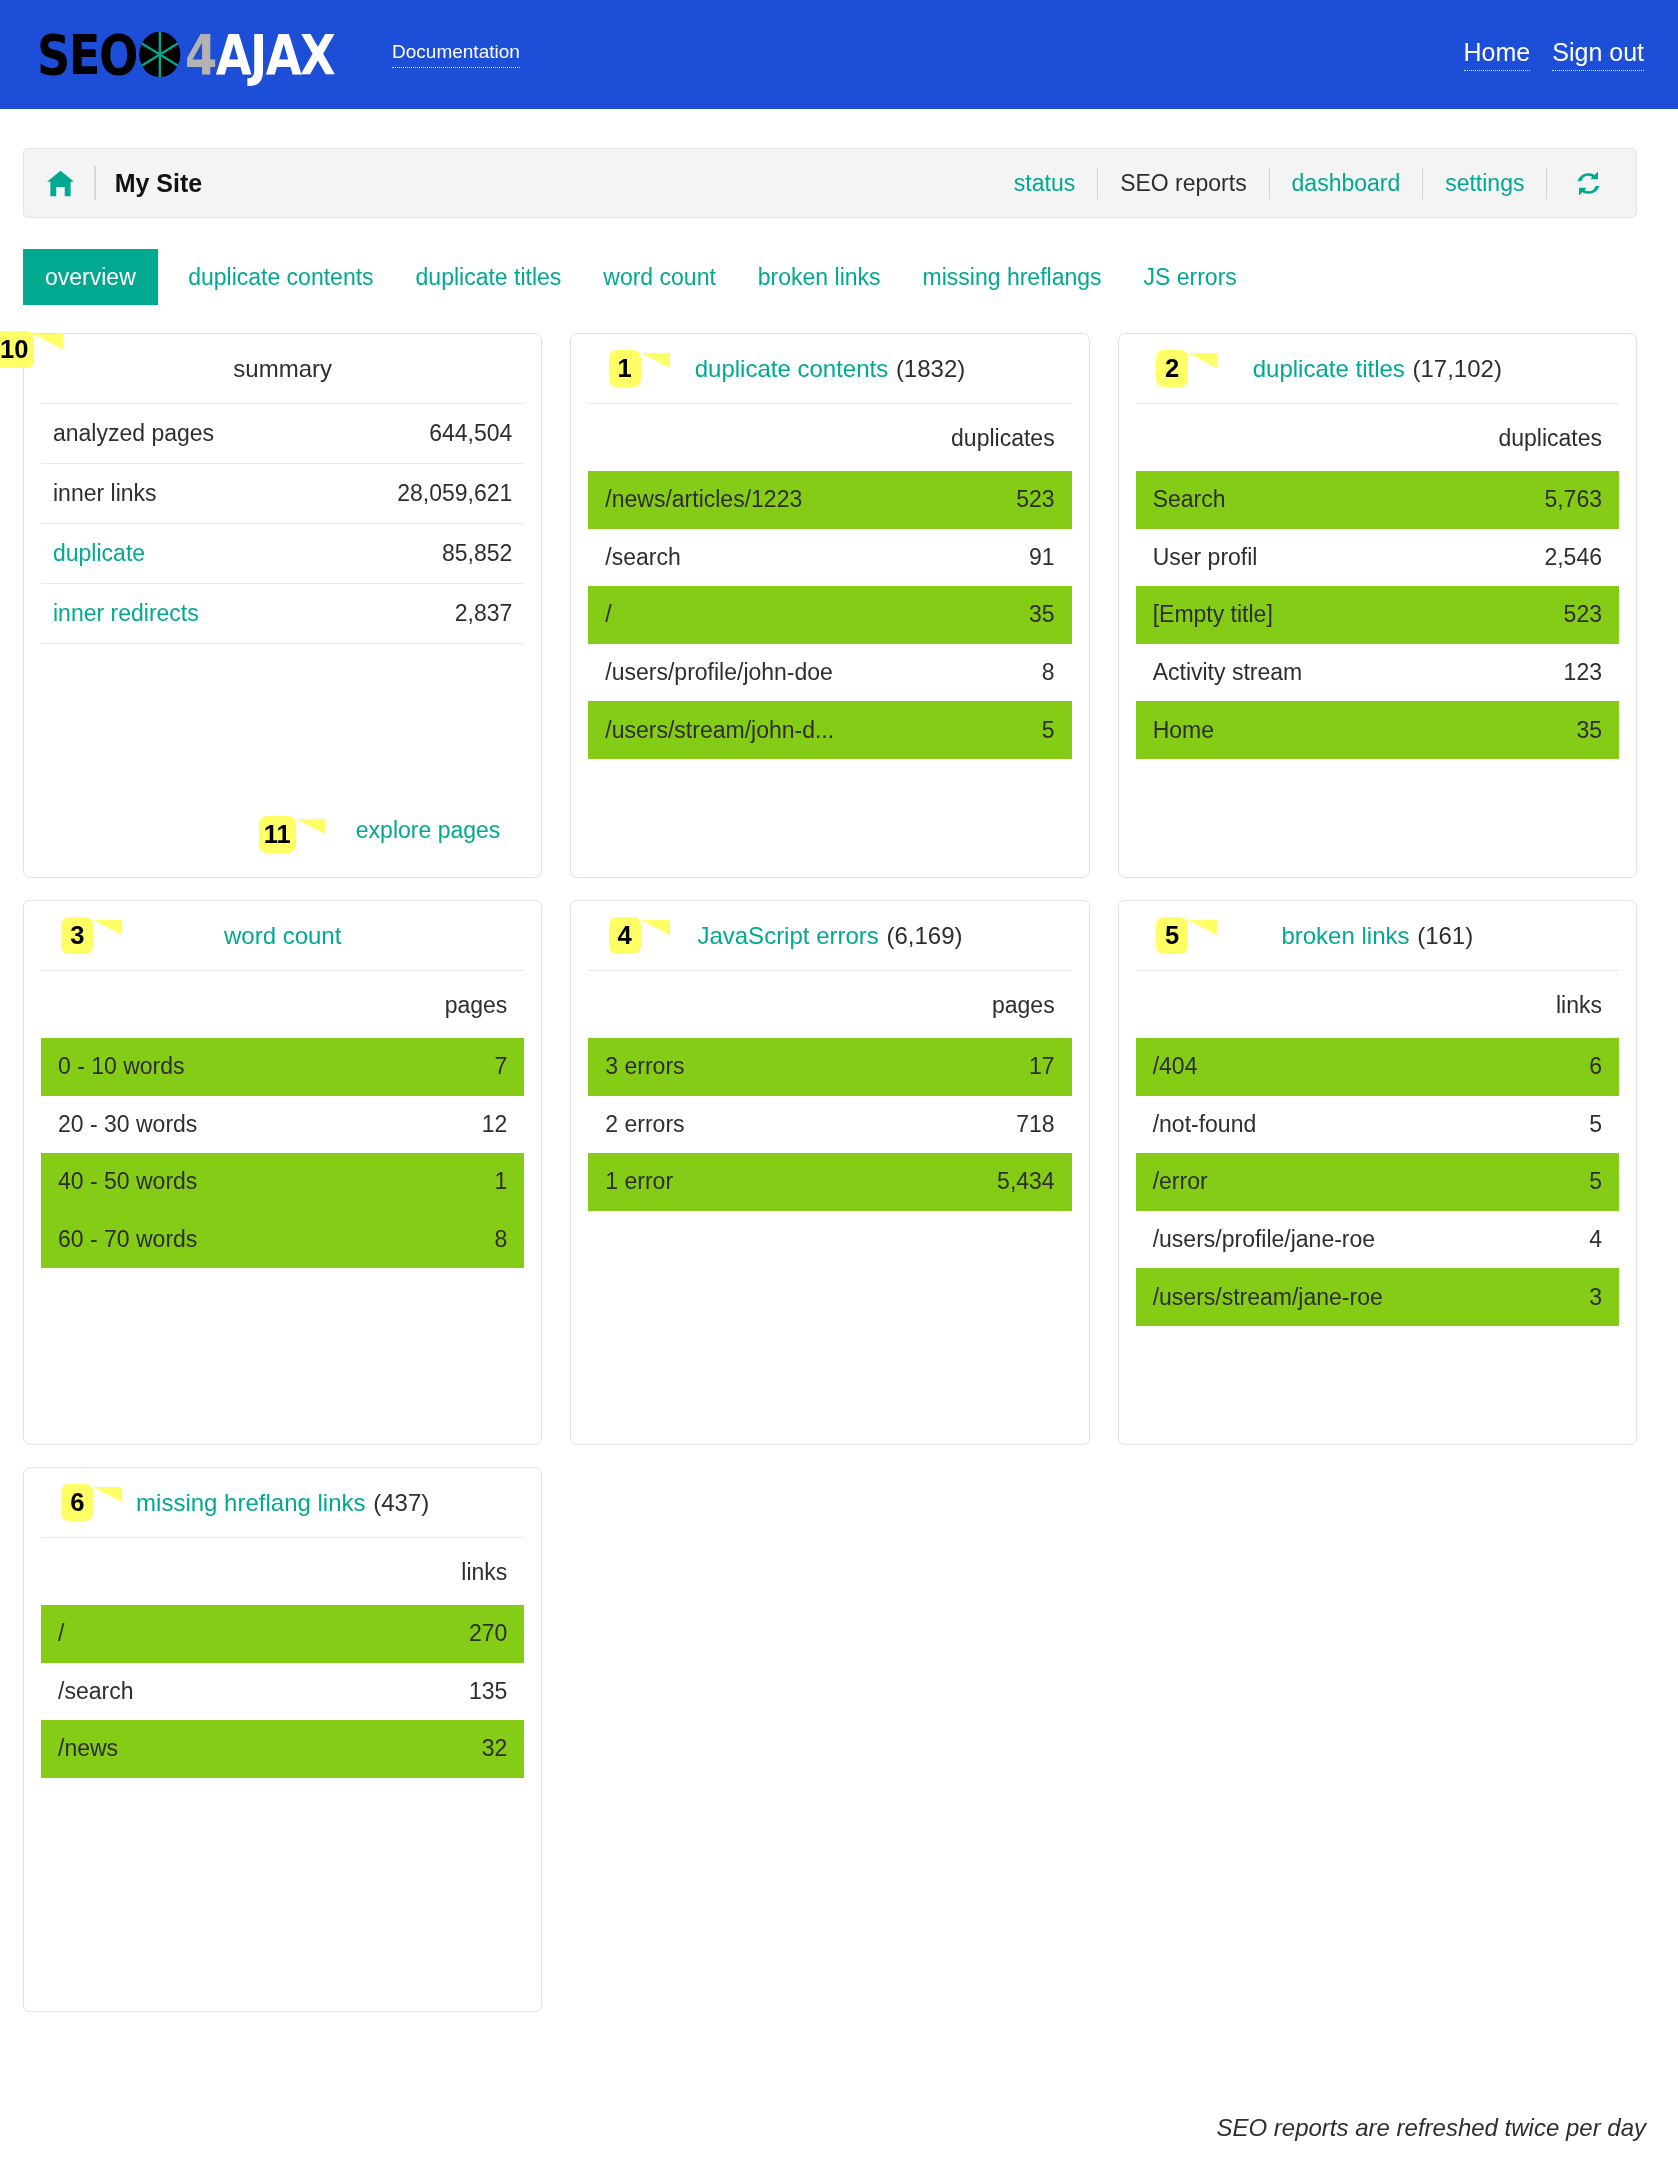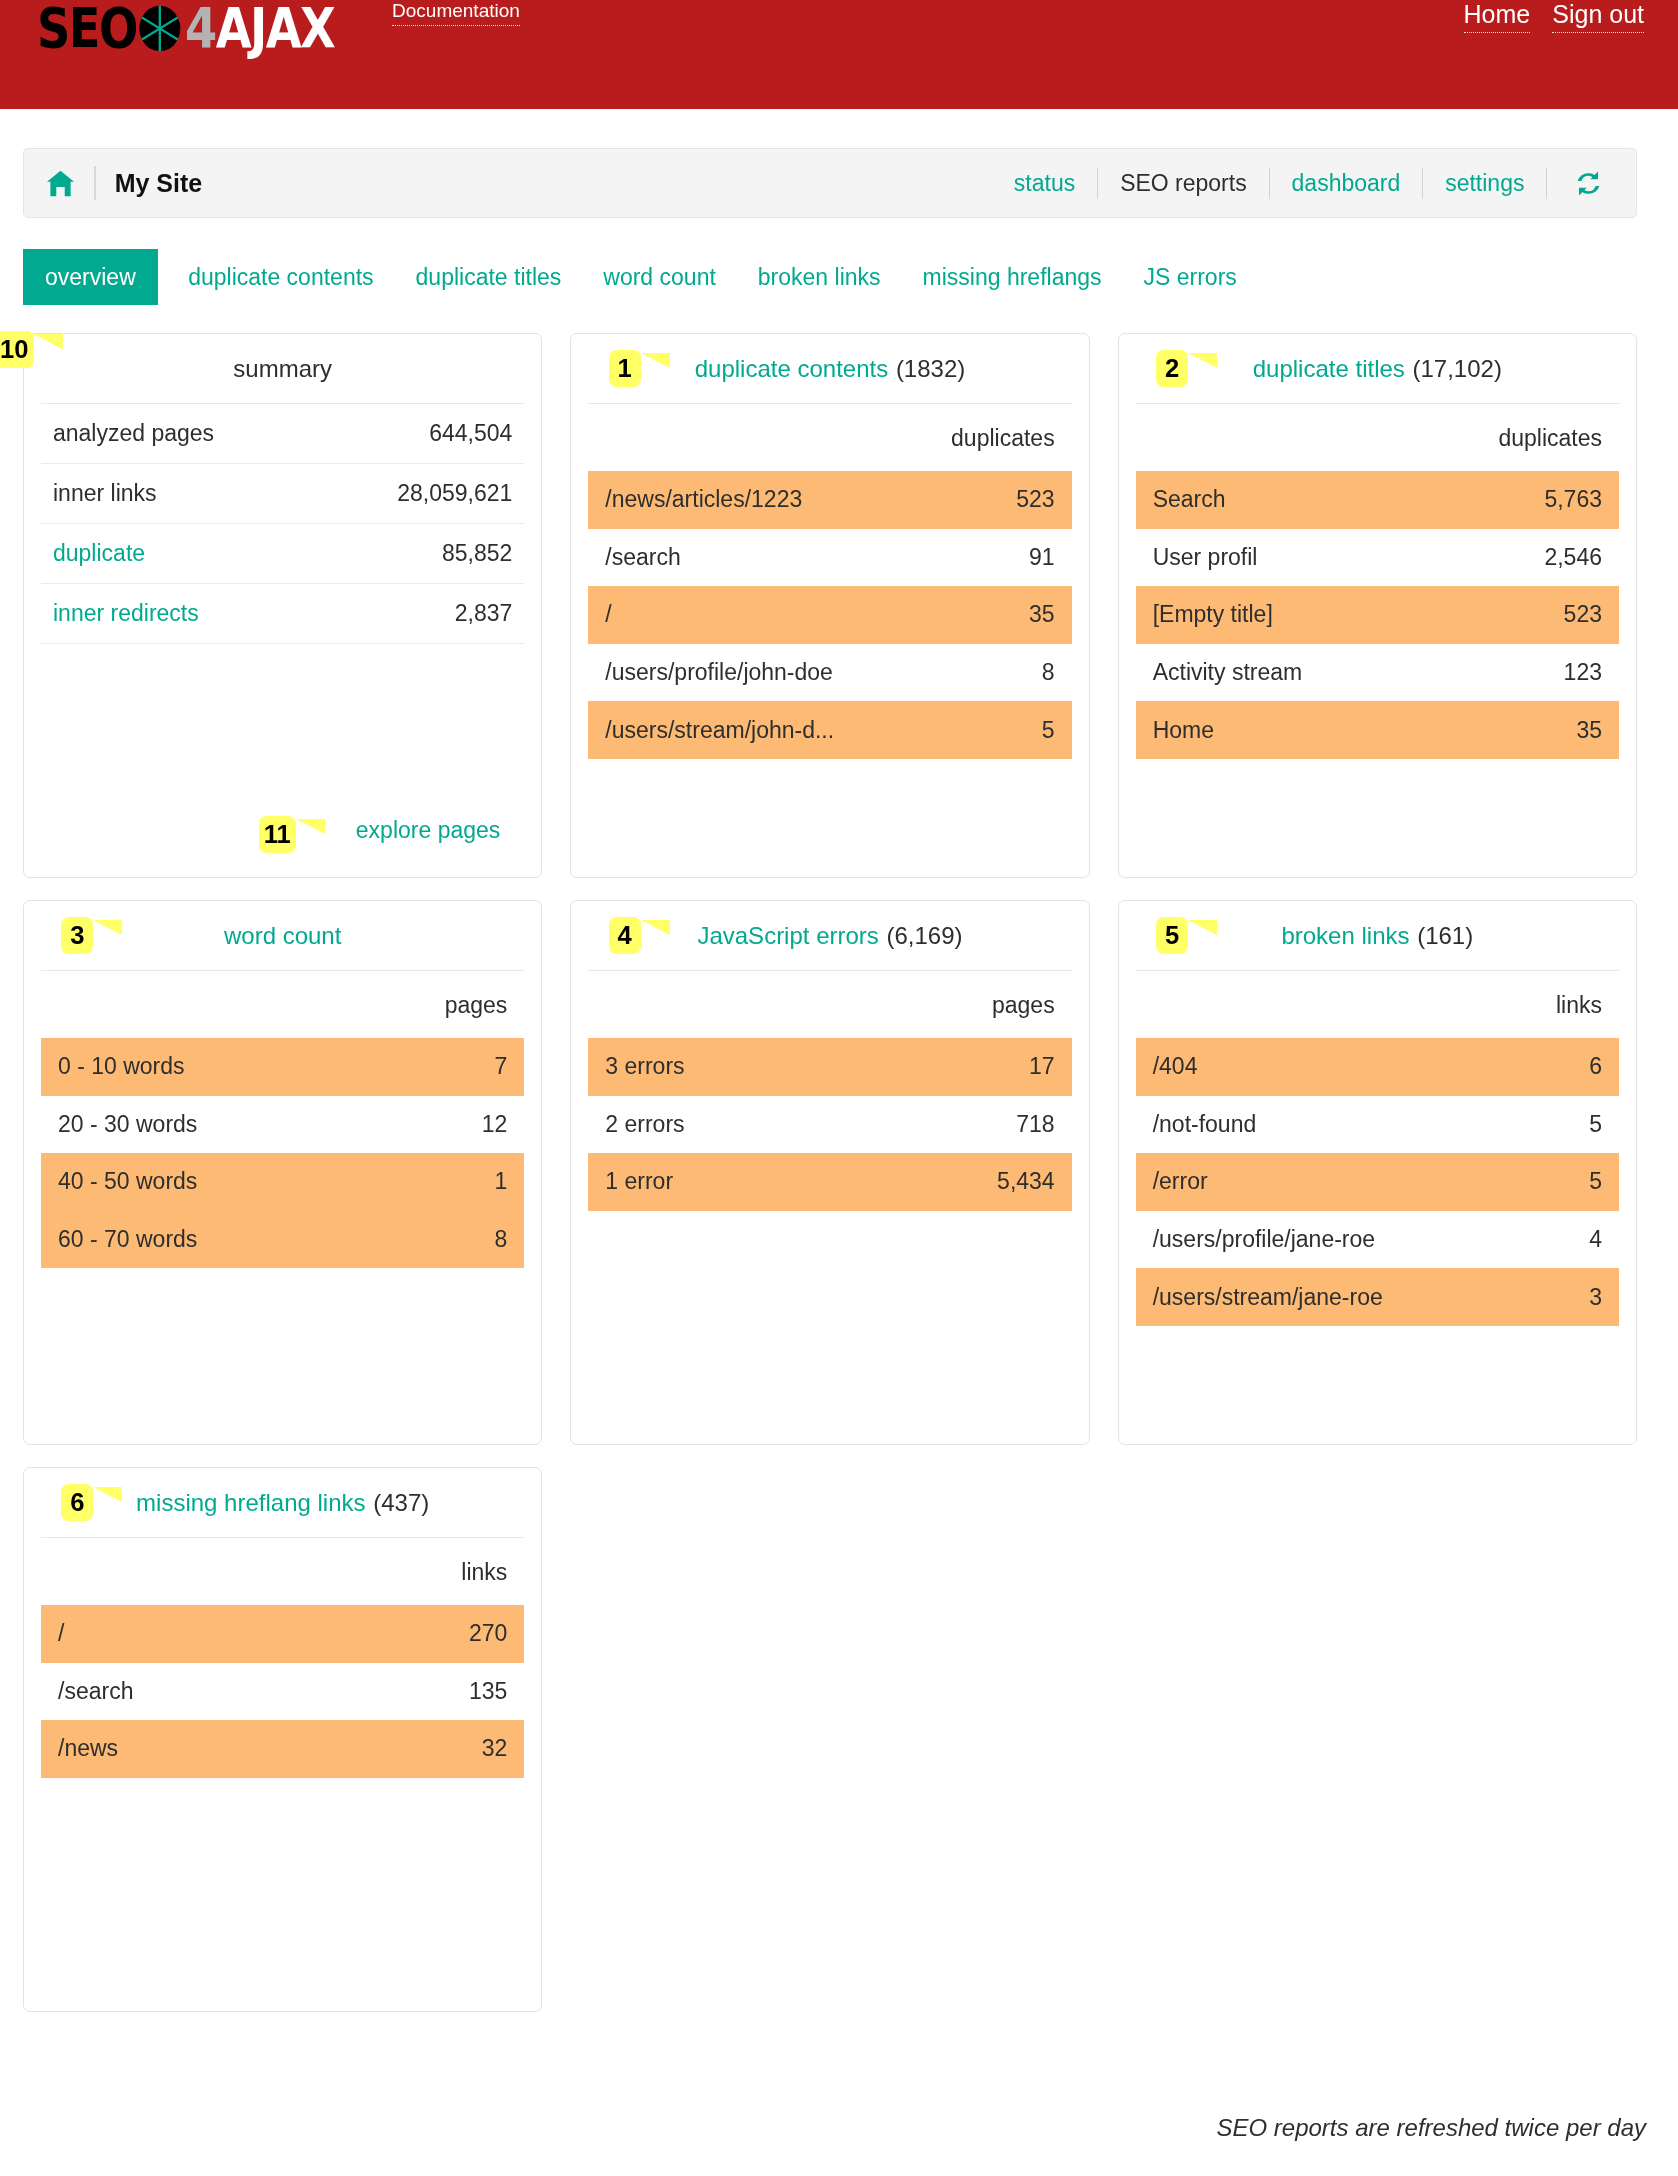--- a/index.html
+++ b/index.html
@@ -10,23 +10,23 @@
     background: #ffffff;
     font-family: "Liberation Sans", sans-serif;
     color: #2e2e2e;
     overflow: hidden;
     position: relative;
   }
 
   
   .topbar {
     height: 109px;
-    background: #b91c1c;
-    display: flex;
-    align-items: flex-start;
+    background: #1d4ed8;
+    display: flex;
+    align-items: center;
     padding: 0 34px 0 37px;
     position: relative;
   }
   .logo {
     display: flex;
     align-items: center;
     font-weight: bold;
     font-size: 56px;
     letter-spacing: -1.7px;
     line-height: 1;
@@ -156,21 +156,21 @@
     padding: 21px 17px 19px 17px;
   }
   .row {
     display: flex;
     align-items: center;
     justify-content: space-between;
     font-size: 23px;
     padding: 15.3px 17px;
     color: #2e2e2e;
   }
-  .row.alt { background: #fdba74; align-items: flex-end; }
+  .row.alt { background: #84cc16; align-items: flex-end; }
   .row .val { text-align: right; }
 
   
   .sum-row {
     display: flex;
     align-items: center;
     justify-content: space-between;
     font-size: 23px;
     padding: 16px 12px;
     border-bottom: 0.9px solid #eaeaea;

